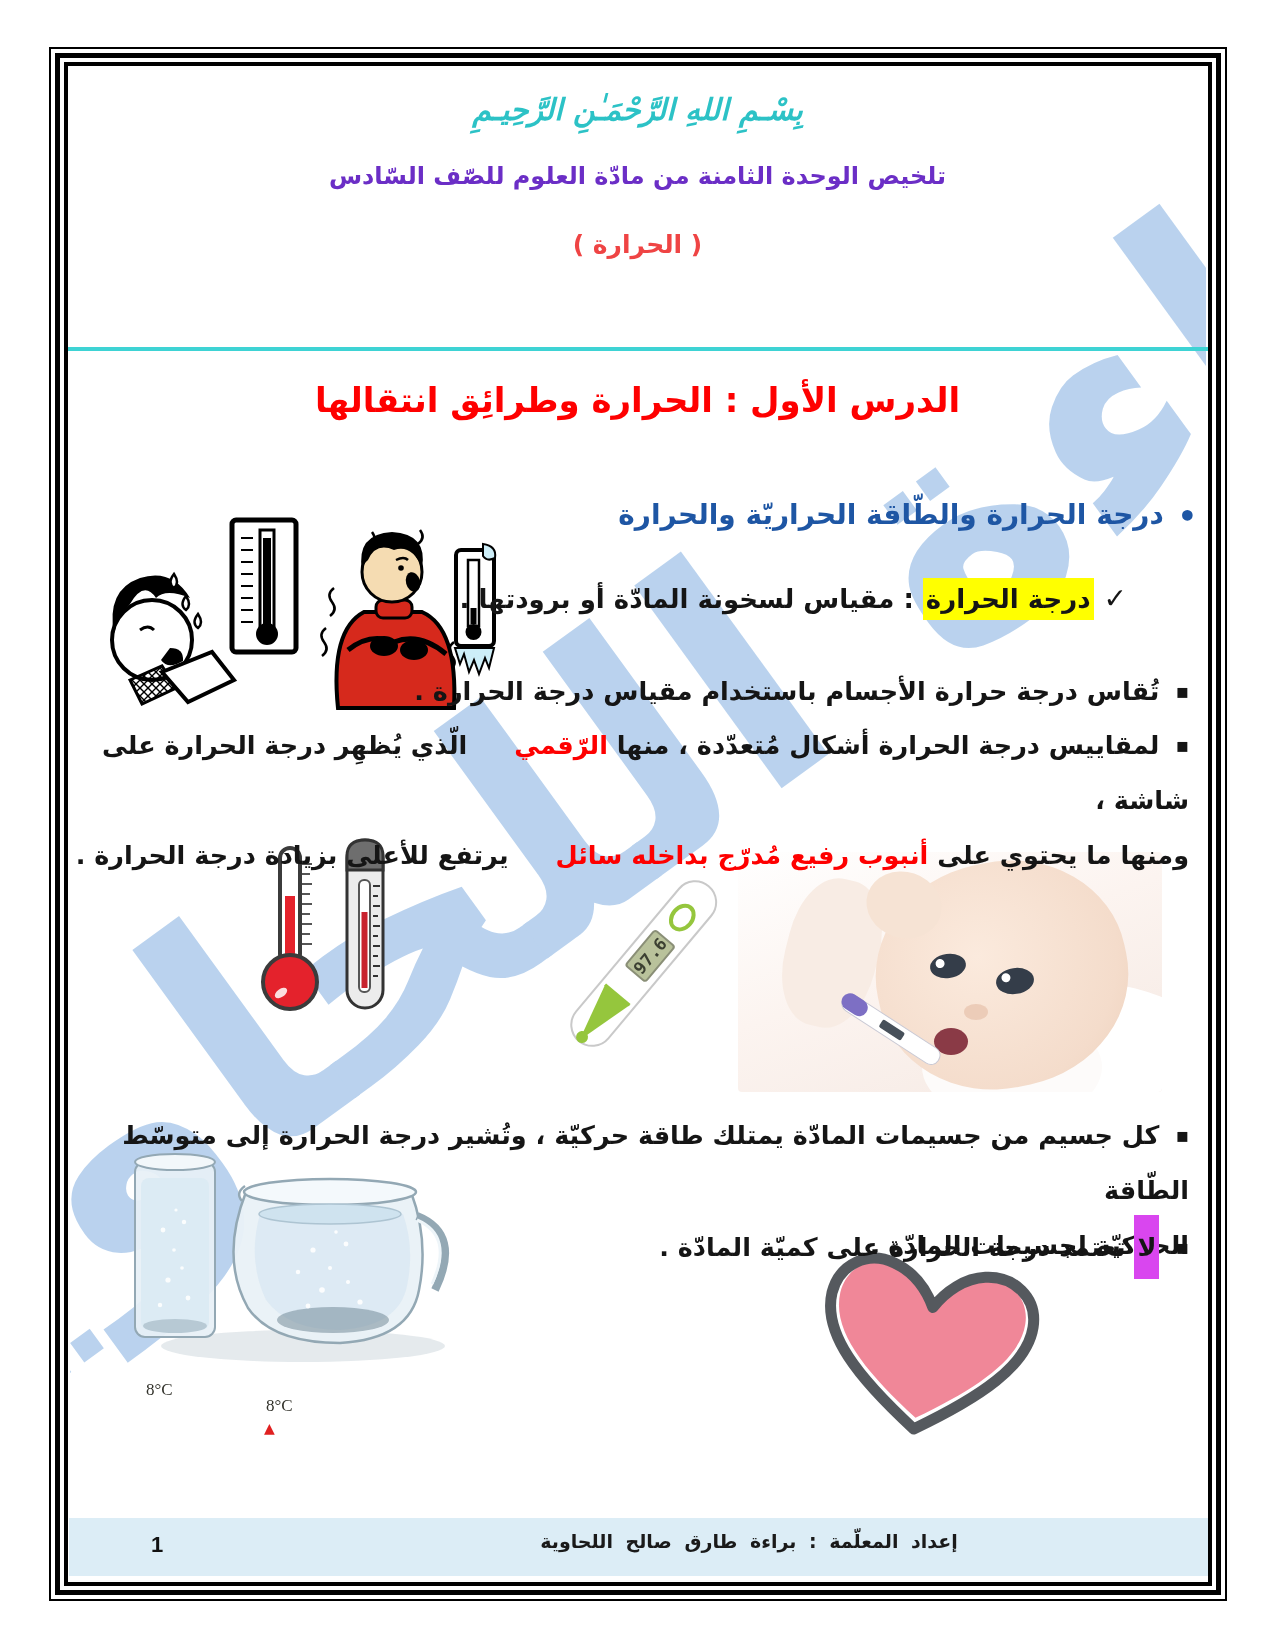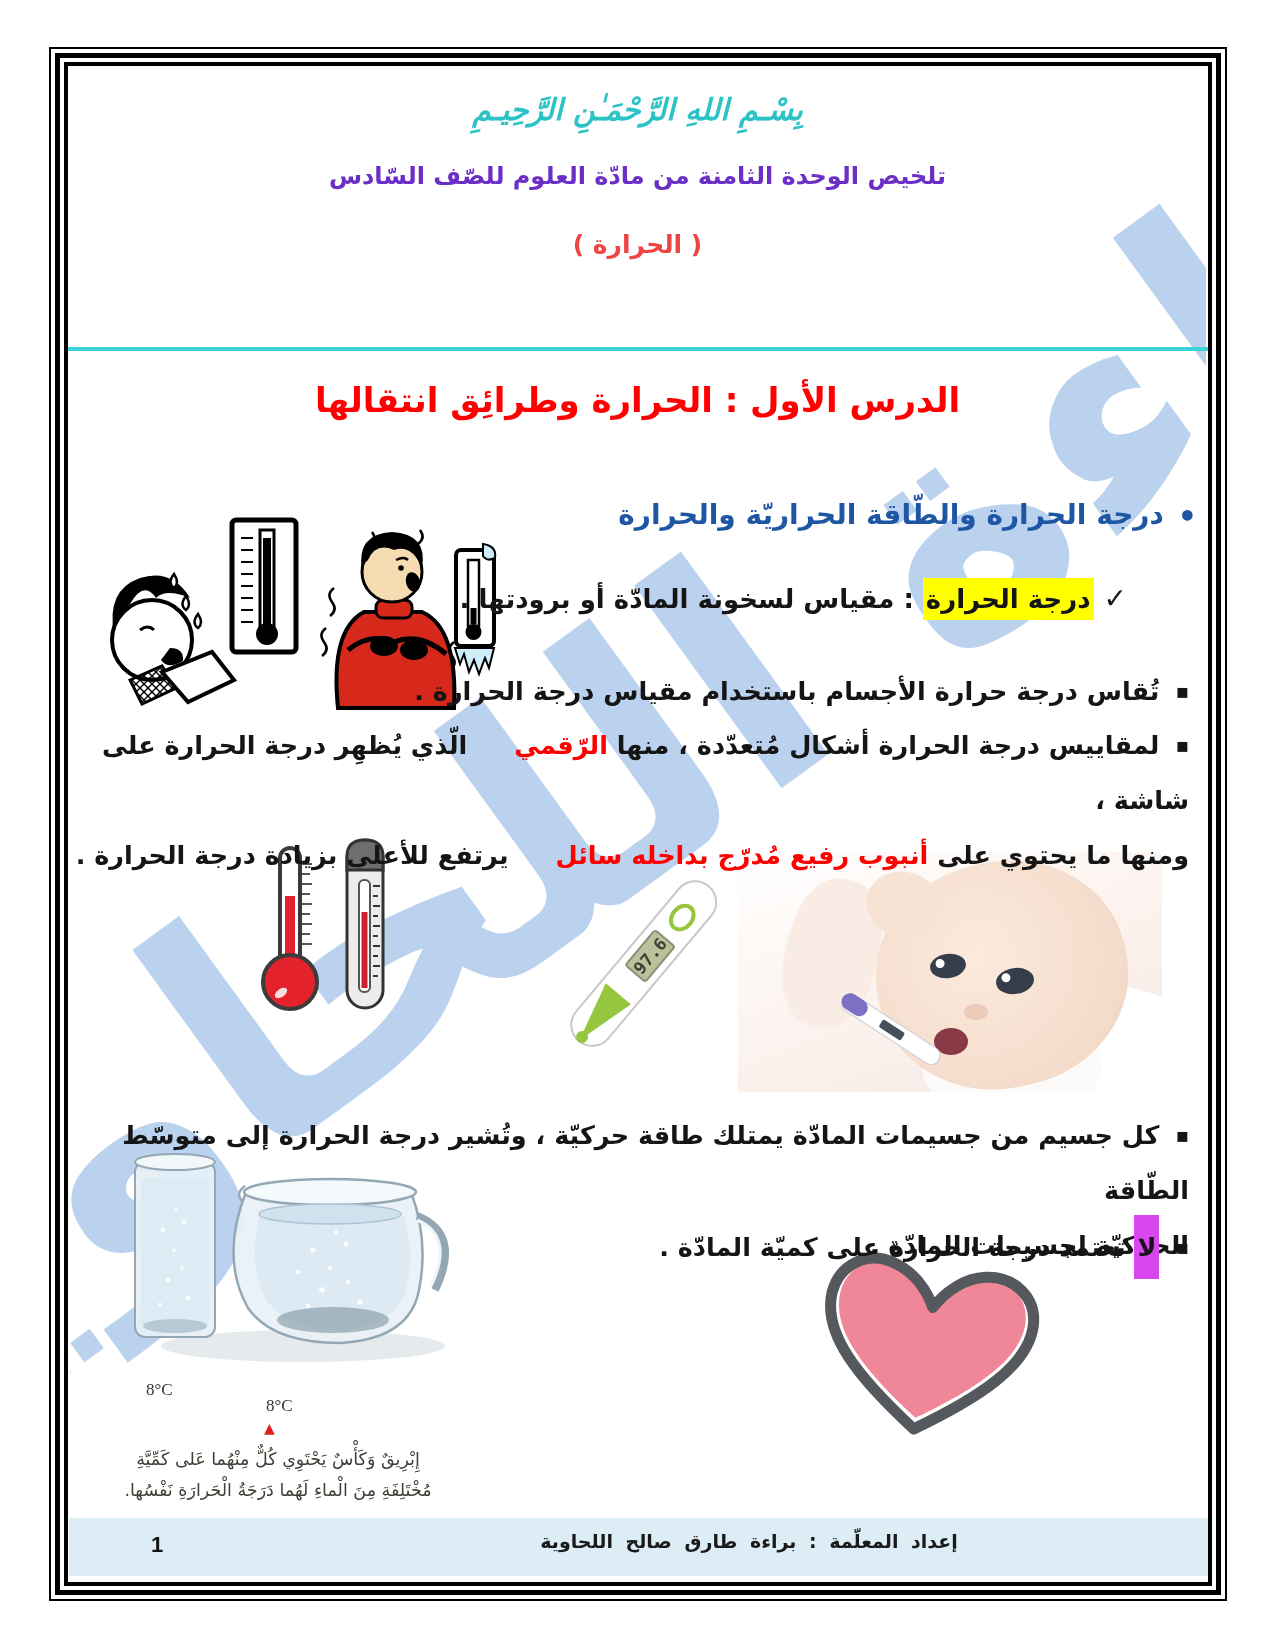--- a/index.html
+++ b/index.html
@@ -284,24 +284,20 @@
         <circle cx="240" cy="142" r="2"></circle>
         <circle cx="200" cy="166" r="2.4"></circle>
     <circle cx="252" cy="162" r="2.6"></circle>
         <circle cx="228" cy="92" r="1.8"></circle>
         <circle cx="190" cy="132" r="2.2"></circle>
   </g>
 </svg>
   <div class="lab lab-glass">8°C</div>
   <div class="lab lab-pitcher">8°C</div>
   <div class="tri">▲</div>
-  <div class="capt">
-    <span>إِبْرِيقٌ وَكَأْسٌ يَحْتَوِي كُلٌّ مِنْهُما عَلى كَمِّيَّةِ</span><br>
-    <span>مُخْتَلِفَةِ مِنَ الْماءِ لَهُما دَرَجَةُ الْحَرارَةِ نَفْسُها.</span>
-  </div>
 </div>
 
 <div class="illus" style="left:802px;top:1238px;width:250px;height:215px;">
 <svg width="250" height="215" viewBox="0 0 250 215">
   <g transform="rotate(9 125 107)">
     <path d="M125,192 C62,150 20,112 23,70 C26,40 52,23 80,31 C101,37 116,53 125,69 C135,51 152,35 172,31 C200,25 227,43 227,73 C227,112 186,150 125,192 Z" fill="#f08798" transform="translate(10,4) scale(.92)"></path>
     <path d="M125,192 C62,150 20,112 23,70 C26,40 52,23 80,31 C101,37 116,53 125,69 C135,51 152,35 172,31 C200,25 227,43 227,73 C227,112 186,150 125,192 Z" fill="none" stroke="#55595e" stroke-width="11" stroke-linejoin="round"></path>
   </g>
 </svg>
 </div>

